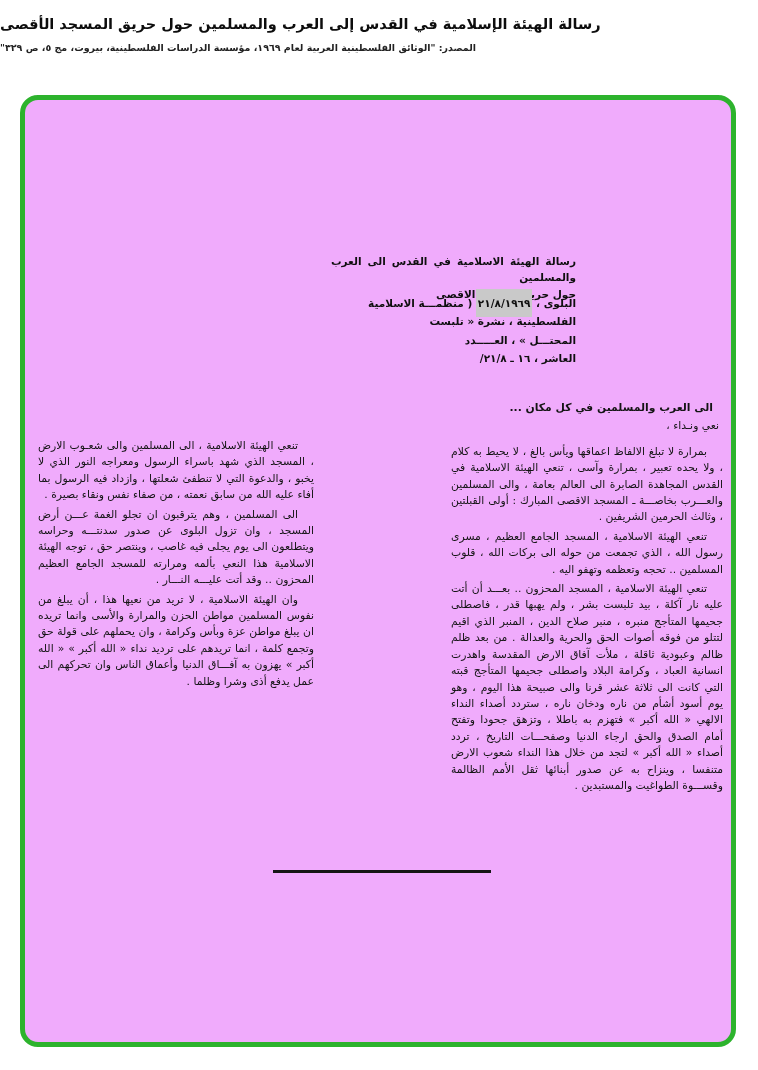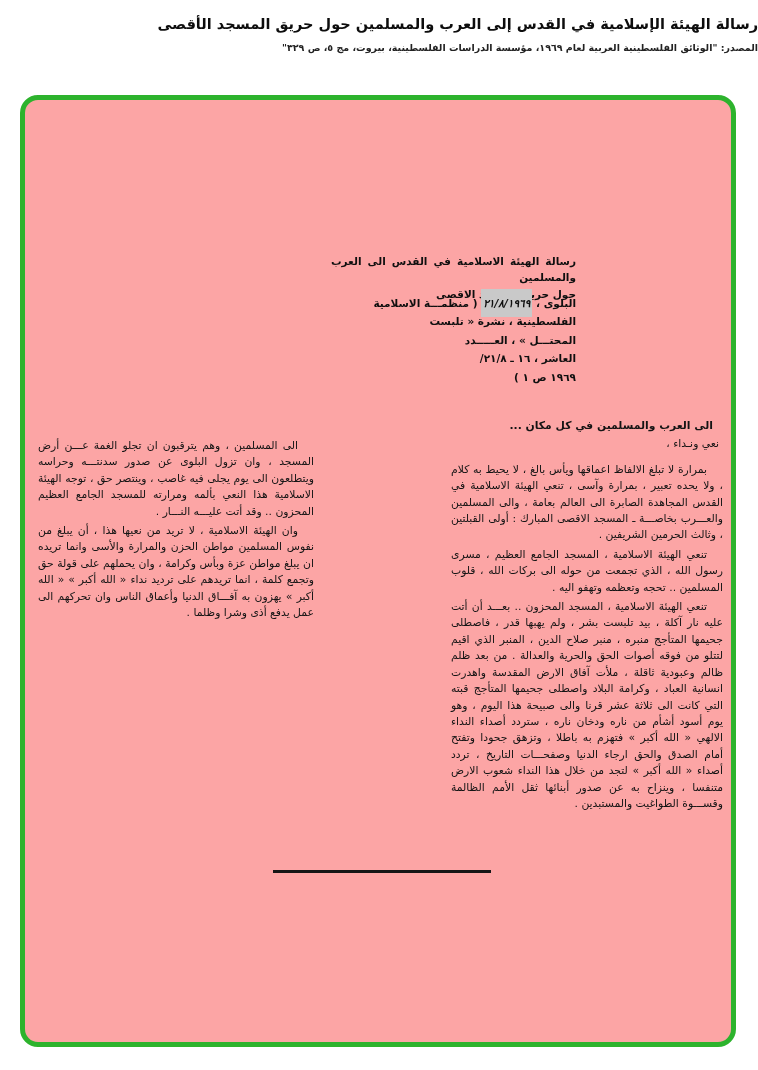--- a/index.html
+++ b/index.html
@@ -11,21 +11,21 @@
     background: #ffffff;
     font-family: "DejaVu Sans", sans-serif;
     color: #111111;
     overflow: hidden;
   }
   .header {
     position: absolute;
     top: 16px;
     left: 0;
     width: 758px;
-    text-align: right;
+    text-align: left;
     direction: rtl;
   }
   .header-title {
     font-size: 14.5px;
     font-weight: bold;
     color: #0d0d0d;
     letter-spacing: 0.2px;
   }
   .source-line {
     margin-top: 10px;
@@ -34,21 +34,21 @@
     color: #222222;
   }
   .doc-frame {
     position: absolute;
     left: 20px;
     top: 95px;
     width: 716px;
     height: 952px;
     border: 5px solid #2db32d;
     border-radius: 18px;
-    background: #fca5a5;
+    background: #f0abfc;
   }
   .doc-title {
     position: absolute;
     top: 153px;
     right: 155px;
     width: 245px;
     direction: rtl;
     text-align: justify;
     font-size: 10.5px;
     font-weight: bold;
@@ -63,32 +63,31 @@
     direction: rtl;
     font-size: 10.5px;
     font-weight: bold;
     line-height: 1.75;
     color: #0f0f0f;
   }
   .doc-citation .cit-line { text-align: right; white-space: nowrap; }
   .date-highlight {
     background: #c9c9c9;
     padding: 8px 2px;
-    font-style: italic;
   }
   .col {
     position: absolute;
     direction: rtl;
     text-align: justify;
     font-size: 10.8px;
     line-height: 16.4px;
     color: #141414;
   }
   .col-right {
-    top: 318px;
+    top: 300px;
     right: 8px;
     width: 272px;
   }
   .col-left {
     top: 338px;
     left: 13px;
     width: 276px;
   }
   .col p {
     text-indent: 16px;
@@ -129,31 +128,31 @@
 
   <div class="doc-citation">
     <div class="cit-line">
       <span>البلوى ،</span>
       <span class="date-highlight">٢١/٨/١٩٦٩</span>
       <span>( منظمـــة الاسلامية</span>
     </div>
     <div class="cit-line">الفلسطينية ، نشرة « تلبست</div>
     <div class="cit-line">المحتـــل » ، العـــــدد</div>
     <div class="cit-line">العاشر ، ١٦ ـ ٢١/٨/</div>
-    <div class="cit-line">١٩٦٩ ص ١ )</div>
   </div>
 
   <div class="col col-right">
     <p class="salutation">الى العرب والمسلمين في كل مكان ...</p>
     <p class="nida">نعي ونـداء ،</p>
     <p>بمرارة لا تبلغ الالفاظ اعماقها ويأس بالغ ، لا يحيط به كلام ، ولا يحده تعبير ، بمرارة وآسى ، تنعي الهيئة الاسلامية في القدس المجاهدة الصابرة الى العالم بعامة ، والى المسلمين والعـــرب بخاصـــة ـ المسجد الاقصى المبارك : أولى القبلتين ، وثالث الحرمين الشريفين .</p>
     <p>تنعي الهيئة الاسلامية ، المسجد الجامع العظيم ، مسرى رسول الله ، الذي تجمعت من حوله الى بركات الله ، قلوب المسلمين .. تحجه وتعظمه وتهفو اليه .</p>
     <p>تنعي الهيئة الاسلامية ، المسجد المحزون .. بعـــد أن أتت عليه نار آكلة ، بيد تلبست بشر ، ولم يهبها قدر ، فاصطلى جحيمها المتأجج منبره ، منبر صلاح الدين ، المنبر الذي اقيم لتتلو من فوقه أصوات الحق والحرية والعدالة . من بعد ظلم ظالم وعبودية ثاقلة ، ملأت آفاق الارض المقدسة واهدرت انسانية العباد ، وكرامة البلاد واصطلى جحيمها المتأجج قبته التي كانت الى ثلاثة عشر قرنا والى صبيحة هذا اليوم ، وهو يوم أسود أشأم من ناره ودخان ناره ، ستردد أصداء النداء الالهي « الله أكبر » فتهزم به باطلا ، وتزهق جحودا وتفتح أمام الصدق والحق ارجاء الدنيا وصفحـــات التاريخ ، تردد أصداء « الله أكبر » لتجد من خلال هذا النداء شعوب الارض متنفسا ، وينزاح به عن صدور أبنائها ثقل الأمم الظالمة وقســـوة الطواغيت والمستبدين .</p>
   </div>
 
   <div class="col col-left">
+    <p>تنعي الهيئة الاسلامية ، الى المسلمين والى شعـوب الارض ، المسجد الذي شهد باسراء الرسول ومعراجه النور الذي لا يخبو ، والدعوة التي لا تنطفئ شعلتها ، وازداد فيه الرسول بما أفاء عليه الله من سابق نعمته ، من صفاء نفس ونقاء بصيرة .</p>
     <p>الى المسلمين ، وهم يترقبون ان تجلو الغمة عـــن أرض المسجد ، وان تزول البلوى عن صدور سدنتـــه وحراسه ويتطلعون الى يوم يجلى فيه غاصب ، وينتصر حق ، توجه الهيئة الاسلامية هذا النعي بألمه ومرارته للمسجد الجامع العظيم المحزون .. وقد أتت عليـــه النـــار .</p>
     <p>وان الهيئة الاسلامية ، لا تريد من نعيها هذا ، أن يبلغ من نفوس المسلمين مواطن الحزن والمرارة والأسى وانما تريده ان يبلغ مواطن عزة وبأس وكرامة ، وان يحملهم على قولة حق وتجمع كلمة ، انما تريدهم على ترديد نداء « الله أكبر » « الله أكبر » يهزون به آفـــاق الدنيا وأعماق الناس وان تحركهم الى عمل يدفع أذى وشرا وظلما .</p>
   </div>
 
   <div class="divider-line"></div>
 
 </div>
 
 </body></html>

